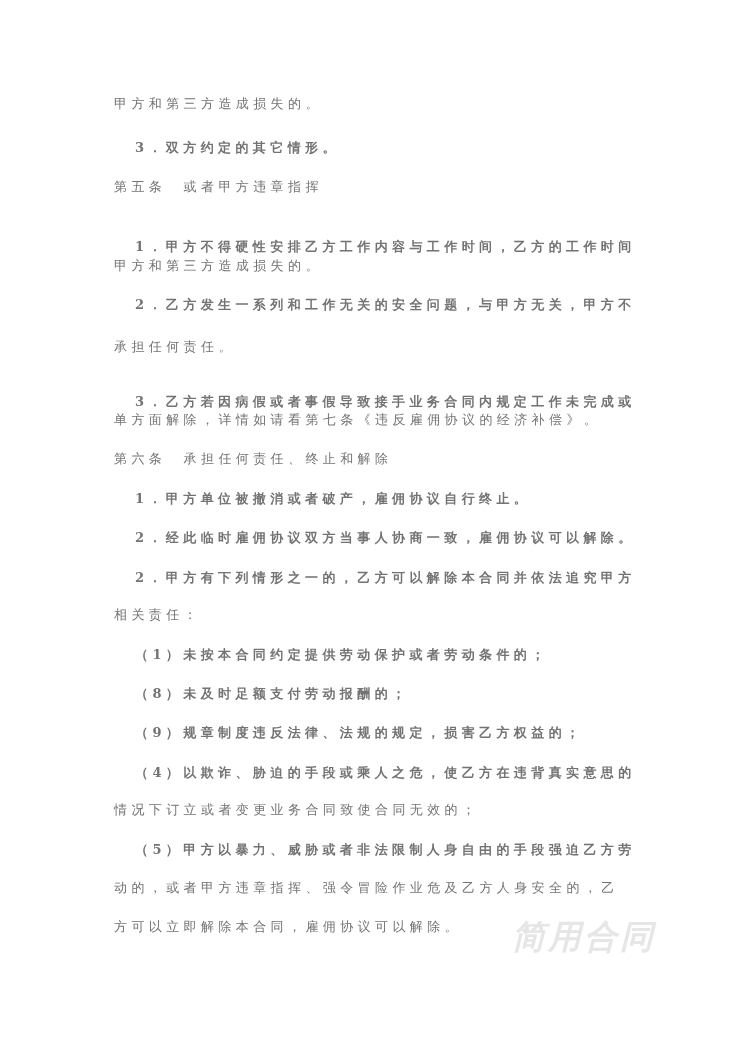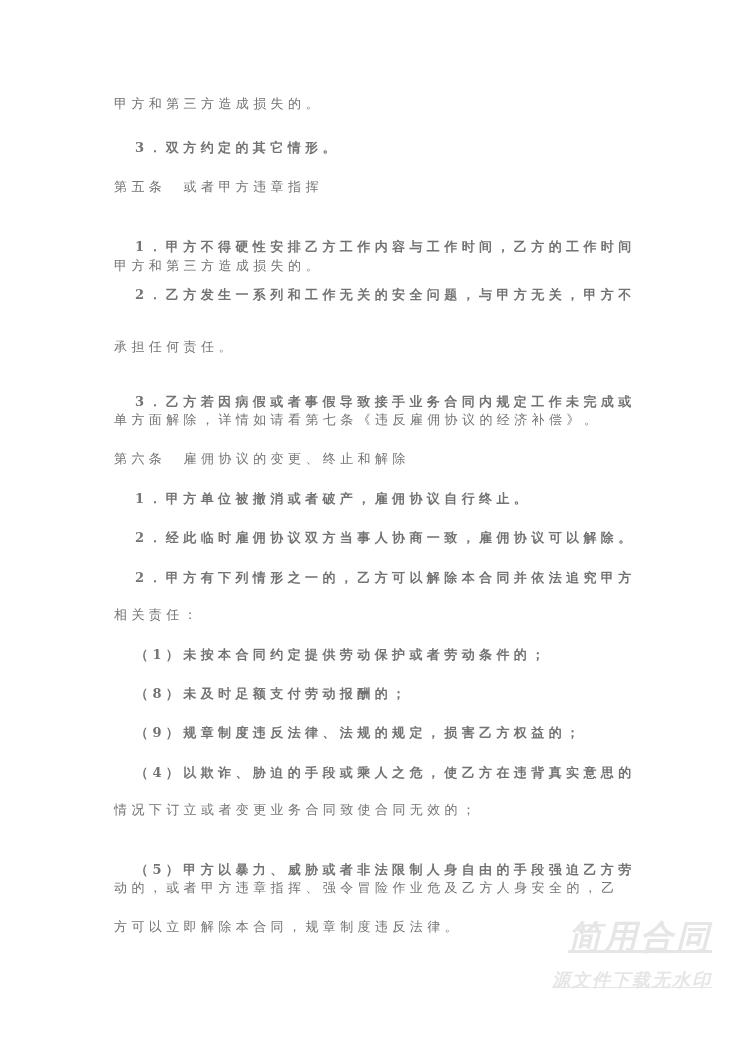--- a/index.html
+++ b/index.html
@@ -29,26 +29,25 @@
       letter-spacing: 4.4px;
       line-height: 20px;
       color: #737373;
     }
     .indent { left: 21px; font-weight: bold; }
     .watermark {
       position: absolute;
       left: 512px;
       top: 918px;
       width: 200px;
-      text-align: right;
+      text-align: left;
       font-family: "DejaVu Sans", "Liberation Sans", sans-serif;
       font-weight: bold;
       font-style: italic;
       color: #e6e6e6;
-      text-decoration: underline;
     }
     .wm-main {
       font-size: 33px;
       letter-spacing: 3px;
       line-height: 38px;
     }
     .wm-sub {
       font-size: 18px;
       letter-spacing: 2px;
       line-height: 24px;
@@ -58,35 +57,34 @@
   </style>
 </head>
 <body>
 
 <div class="page">
   <div class="line" style="top:94px">甲方和第三方造成损失的。</div>
   <div class="line indent" style="top:138px">3．双方约定的其它情形。</div>
   <div class="line" style="top:177px">第五条　或者甲方违章指挥</div>
   <div class="line indent" style="top:237px">1．甲方不得硬性安排乙方工作内容与工作时间，乙方的工作时间</div>
   <div class="line" style="top:256px">甲方和第三方造成损失的。</div>
-  <div class="line indent" style="top:285px">2．乙方发生一系列和工作无关的安全问题，与甲方无关，甲方不</div>
+  <div class="line indent" style="top:295px">2．乙方发生一系列和工作无关的安全问题，与甲方无关，甲方不</div>
   <div class="line" style="top:337px">承担任何责任。</div>
   <div class="line indent" style="top:392px">3．乙方若因病假或者事假导致接手业务合同内规定工作未完成或</div>
   <div class="line" style="top:410px">单方面解除，详情如请看第七条《违反雇佣协议的经济补偿》。</div>
-  <div class="line" style="top:449px">第六条　雇佣协议的变更、终止和解除</div>
+  <div class="line" style="top:449px">第六条　承担任何责任、终止和解除</div>
   <div class="line indent" style="top:489px">1．甲方单位被撤消或者破产，雇佣协议自行终止。</div>
   <div class="line indent" style="top:528px">2．经此临时雇佣协议双方当事人协商一致，雇佣协议可以解除。</div>
   <div class="line indent" style="top:568px">2．甲方有下列情形之一的，乙方可以解除本合同并依法追究甲方</div>
   <div class="line" style="top:605px">相关责任：</div>
   <div class="line indent" style="top:645px">（1）未按本合同约定提供劳动保护或者劳动条件的；</div>
   <div class="line indent" style="top:684px">（8）未及时足额支付劳动报酬的；</div>
   <div class="line indent" style="top:723px">（9）规章制度违反法律、法规的规定，损害乙方权益的；</div>
   <div class="line indent" style="top:763px">（4）以欺诈、胁迫的手段或乘人之危，使乙方在违背真实意思的</div>
   <div class="line" style="top:800px">情况下订立或者变更业务合同致使合同无效的；</div>
-  <div class="line indent" style="top:860px">（5）甲方以暴力、威胁或者非法限制人身自由的手段强迫乙方劳</div>
+  <div class="line indent" style="top:840px">（5）甲方以暴力、威胁或者非法限制人身自由的手段强迫乙方劳</div>
   <div class="line" style="top:878px">动的，或者甲方违章指挥、强令冒险作业危及乙方人身安全的，乙</div>
-  <div class="line" style="top:917px">方可以立即解除本合同，规章制度违反法律。</div>
+  <div class="line" style="top:917px">方可以立即解除本合同，雇佣协议可以解除。</div>
 </div>
 
 <div class="watermark">
   <div class="wm-main">简用合同</div>
-  <div class="wm-sub">源文件下载无水印</div>
 </div>
 
 </body></html>

